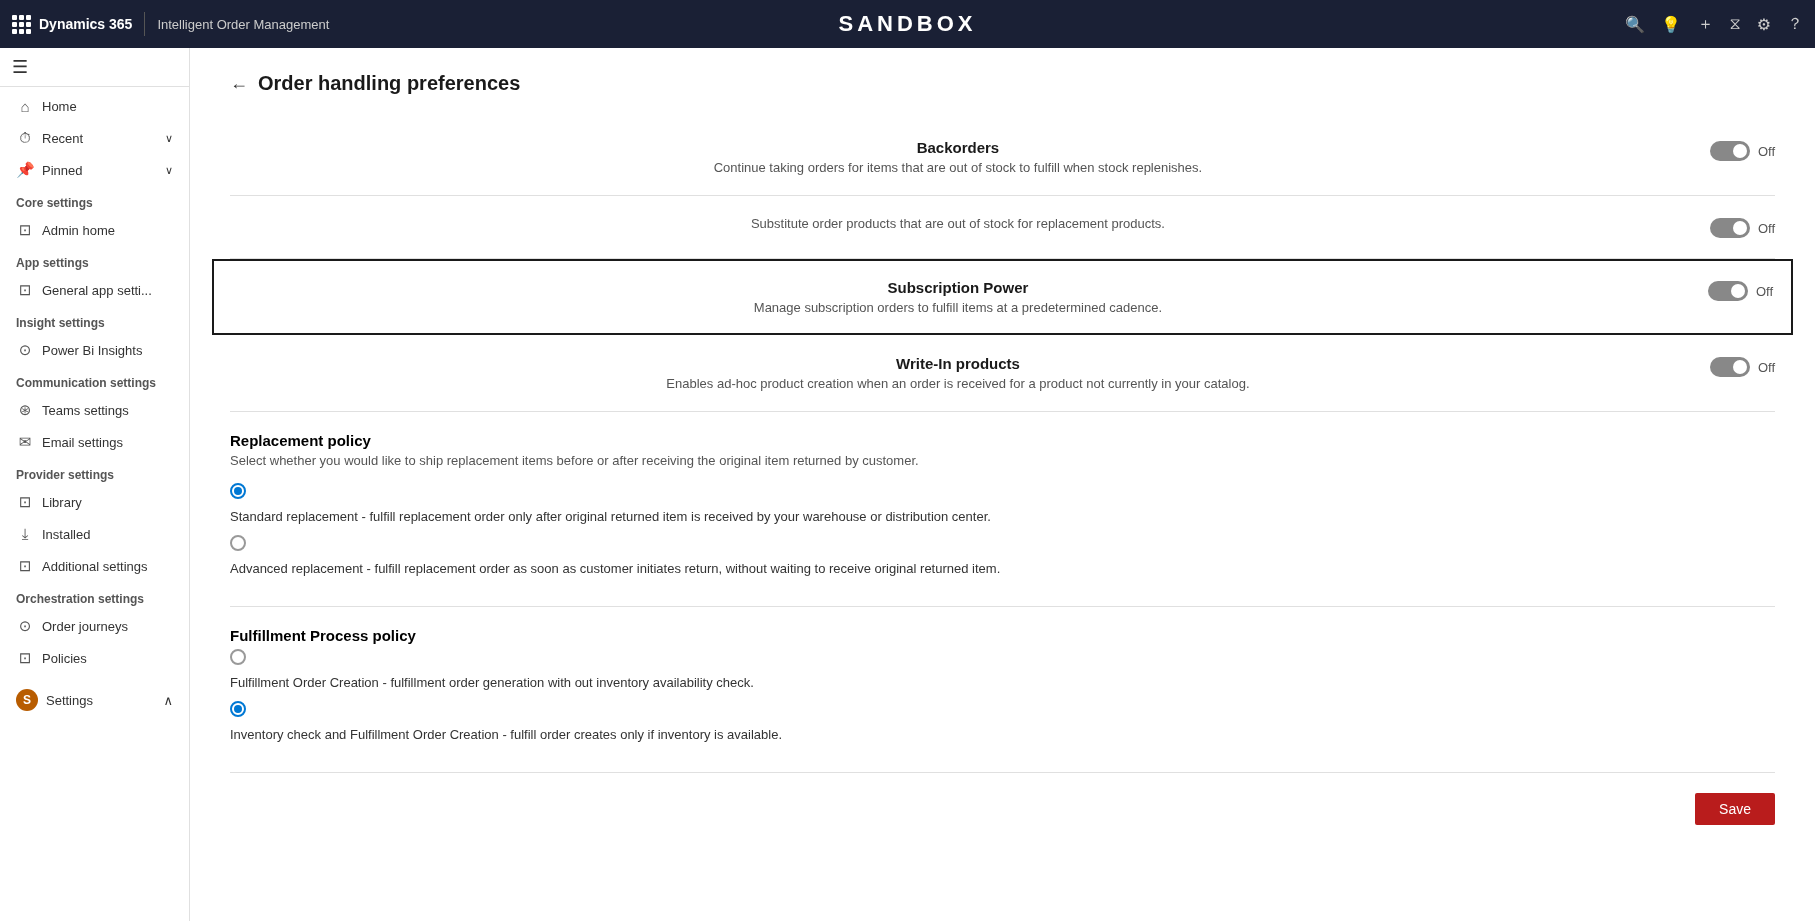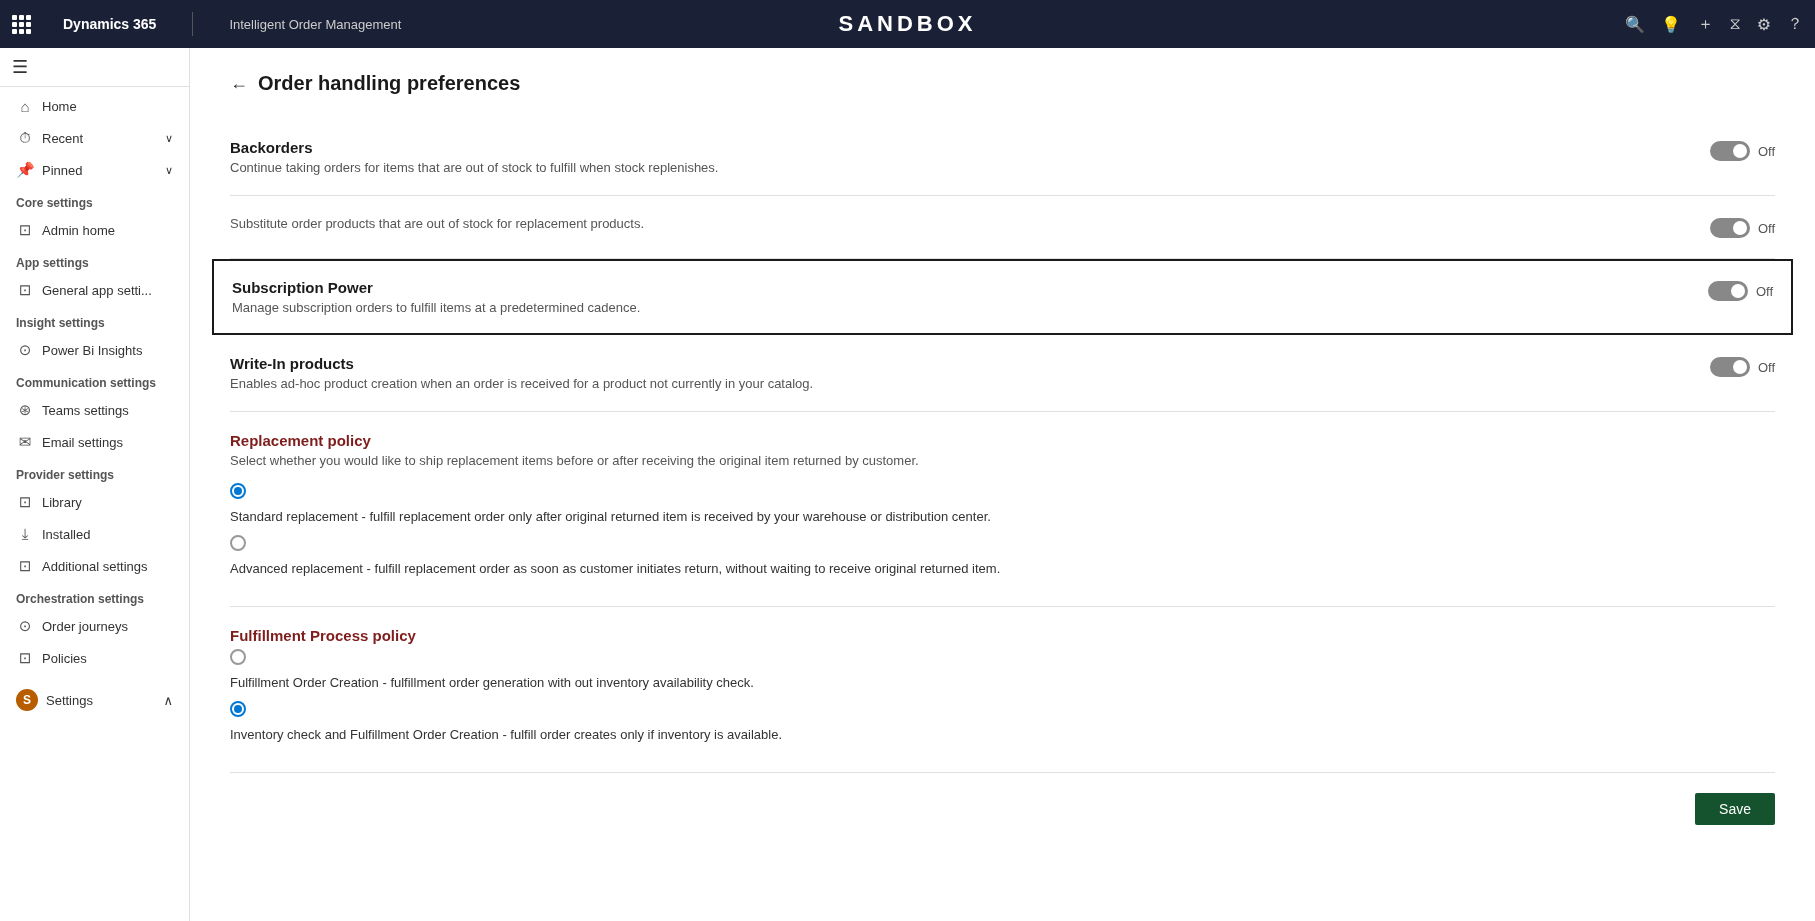--- a/index.html
+++ b/index.html
@@ -9,21 +9,21 @@
     .topbar {
       background: #1a2035;
       color: white;
       height: 48px;
       display: flex;
       align-items: center;
       padding: 0 12px;
       flex-shrink: 0;
       position: relative;
     }
-    .topbar-left { display: flex; align-items: center; gap: 28px; }
+    .topbar-left { display: flex; align-items: center; gap: 4px; }
     .topbar-logo { font-size: 14px; font-weight: 600; color: white; }
     .topbar-divider { width: 1px; height: 24px; background: #555; margin: 0 8px; }
     .topbar-app { font-size: 13px; color: #ccc; }
     .topbar-center { position: absolute; left: 50%; transform: translateX(-50%); font-size: 22px; font-weight: 700; letter-spacing: 4px; color: white; }
     .topbar-right { margin-left: auto; display: flex; align-items: center; gap: 16px; color: #ccc; font-size: 16px; }
     .waffle-icon { display: grid; grid-template-columns: repeat(3,5px); gap: 2px; margin-right: 4px; }
     .waffle-dot { width: 5px; height: 5px; background: white; border-radius: 1px; }
 
     
     .layout { display: flex; flex: 1; overflow: hidden; }
@@ -104,21 +104,21 @@
       align-items: flex-start;
       justify-content: space-between;
       padding: 20px 0;
       border-bottom: 1px solid #e0e0e0;
     }
     .setting-row.highlighted {
       border: 2px solid #1a1a1a;
       padding: 18px;
       margin: 0 -18px;
     }
-    .setting-info { flex: 1; }
+    .setting-info { flex: 1; text-align: center; }
     .setting-title { font-size: 15px; font-weight: 600; color: #1a1a1a; margin-bottom: 4px; }
     .setting-desc { font-size: 13px; color: #555; }
     .toggle-wrap { display: flex; align-items: center; gap: 8px; flex-shrink: 0; margin-left: 24px; margin-top: 2px; }
     .toggle {
       width: 40px;
       height: 20px;
       background: #888;
       border-radius: 10px;
       position: relative;
       cursor: pointer;
@@ -130,21 +130,21 @@
       top: 3px;
       width: 14px;
       height: 14px;
       background: white;
       border-radius: 50%;
     }
     .toggle-label { font-size: 13px; color: #555; }
 
     
     .policy-section { padding: 20px 0; border-bottom: 1px solid #e0e0e0; }
-    .policy-title { font-size: 15px; font-weight: 600; color: #7f1d1d; margin-bottom: 4px; }
+    .policy-title { font-size: 15px; font-weight: 600; color: #000000; margin-bottom: 4px; }
     .policy-desc { font-size: 13px; color: #555; margin-bottom: 14px; }
     .radio-option {
       display: flex;
       align-items: flex-start;
       gap: 10px;
       margin-bottom: 10px;
       font-size: 13px;
       color: #333;
       cursor: pointer;
       flex-direction: column;
@@ -173,21 +173,21 @@
       border-radius: 50%;
     }
 
     
     .save-bar {
       display: flex;
       justify-content: flex-end;
       padding: 20px 0 10px;
     }
     .save-btn {
-      background: #14532d;
+      background: #b91c1c;
       color: white;
       border: none;
       padding: 8px 24px;
       font-size: 14px;
       font-weight: 500;
       cursor: pointer;
       border-radius: 2px;
     }
   </style>
 </head>

